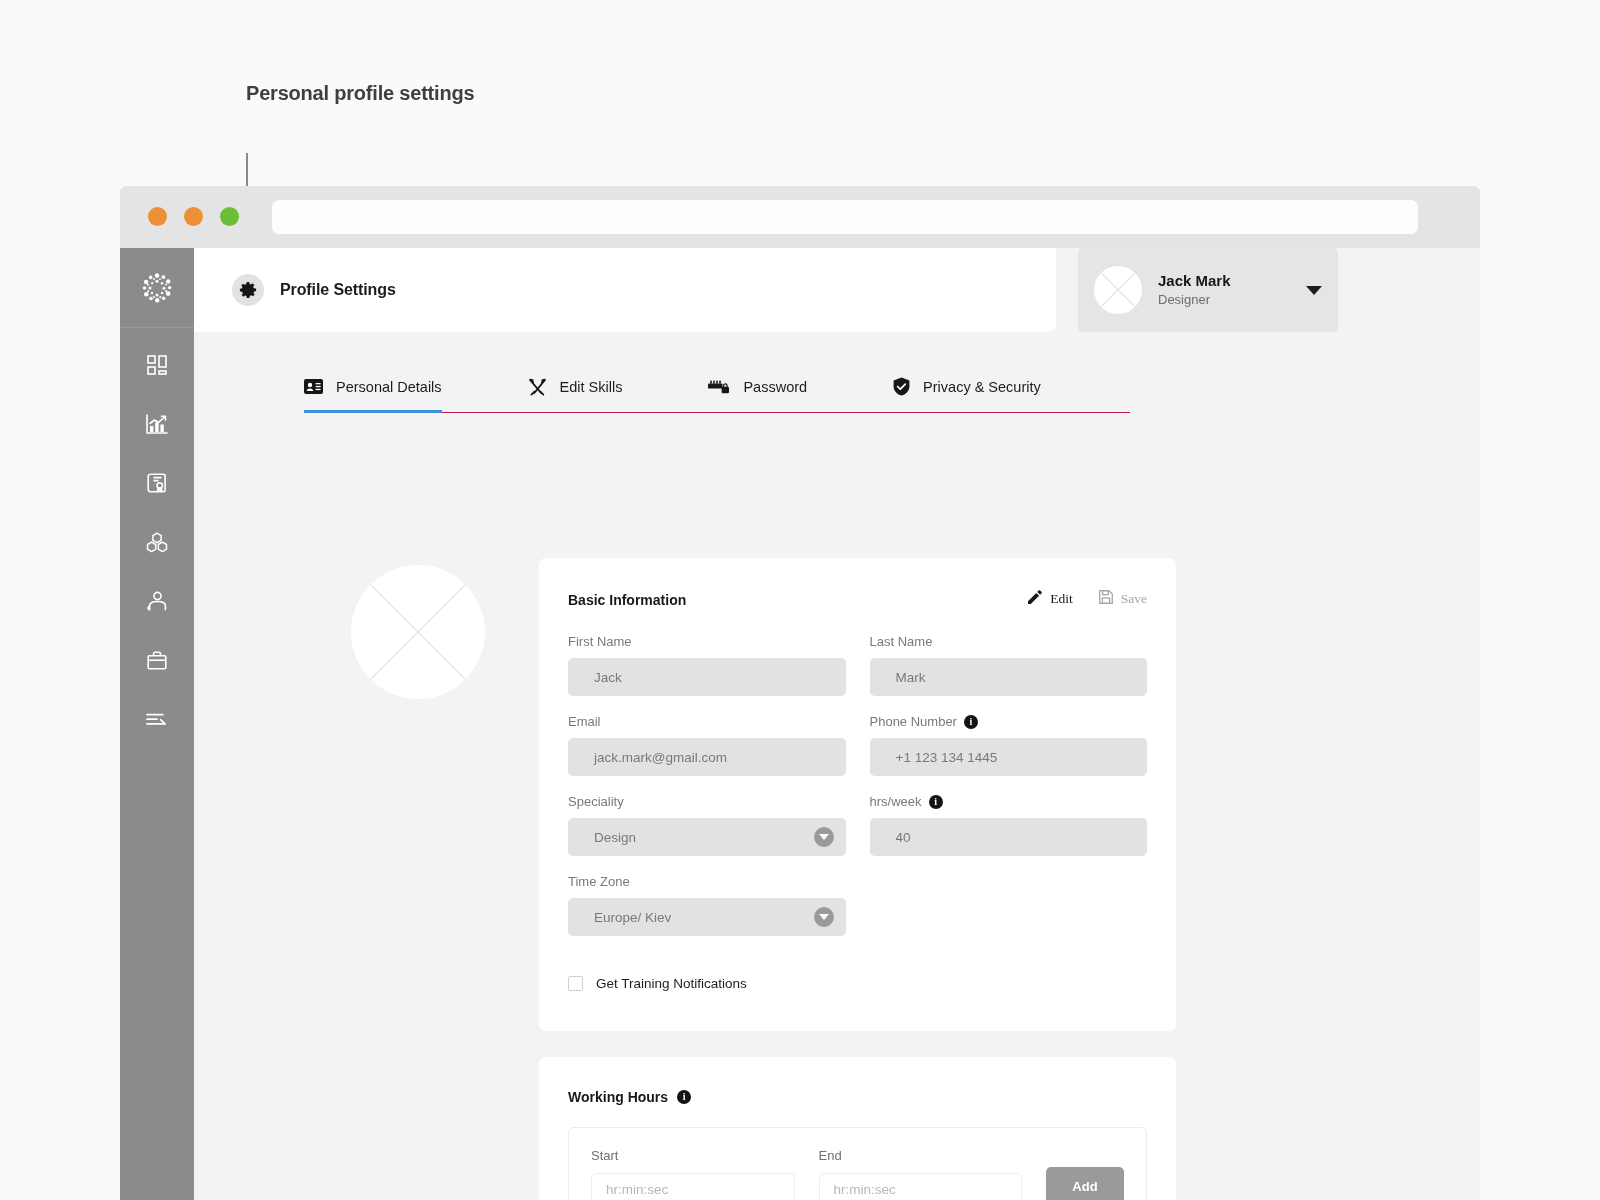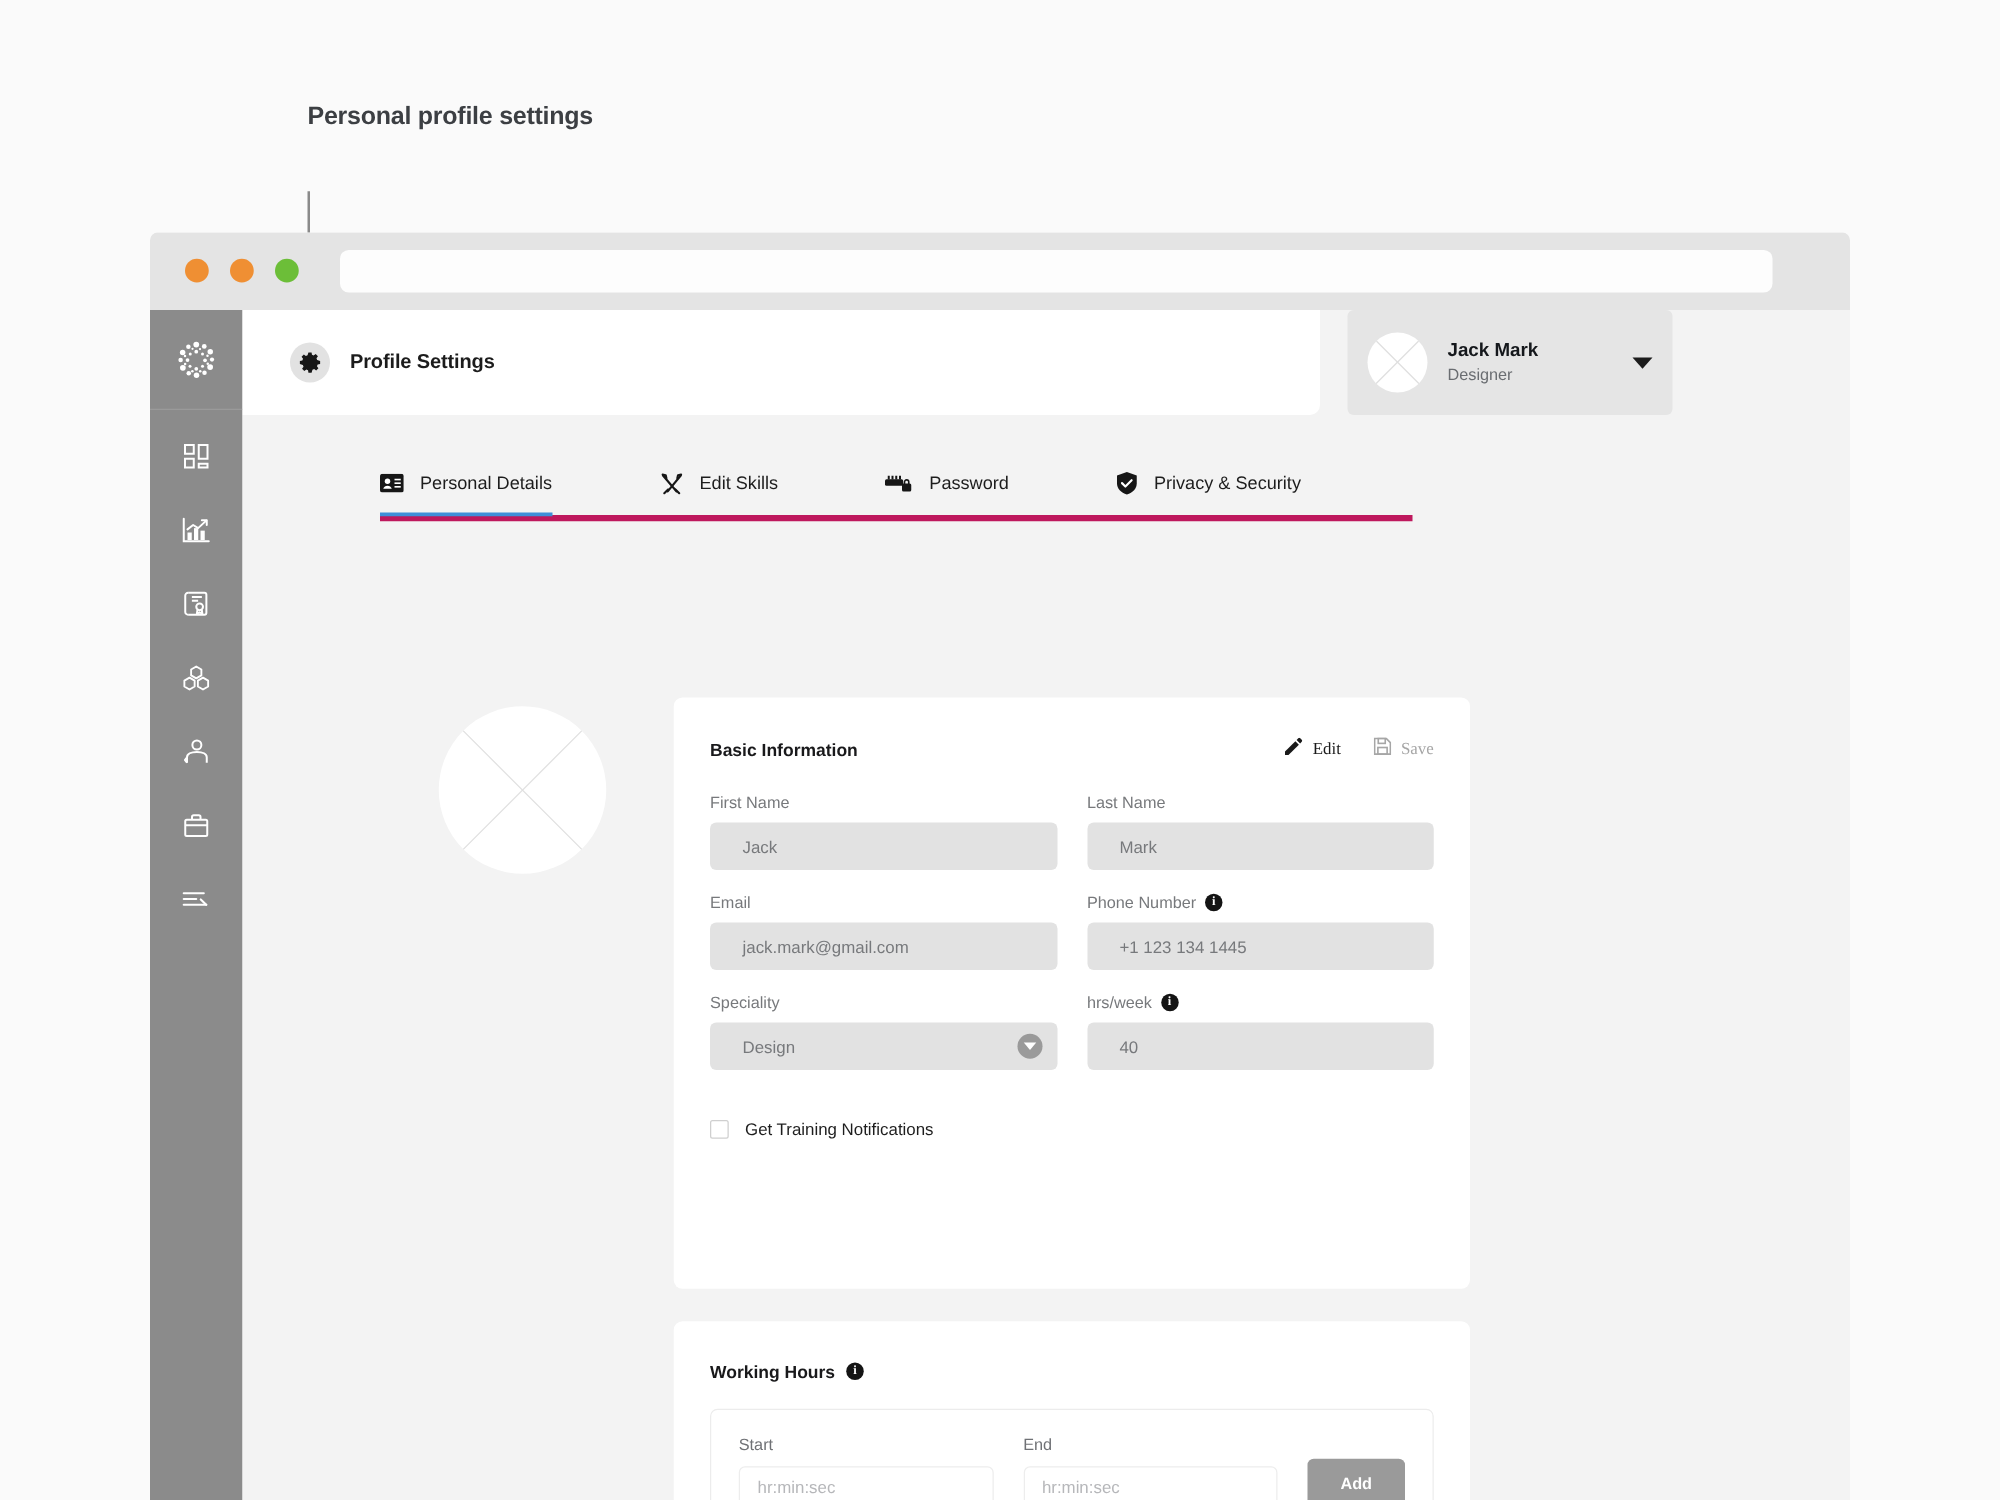--- a/index.html
+++ b/index.html
@@ -216,21 +216,21 @@
     background: #f3f3f3;
   }
 
   
   .tabs {
     position: absolute;
     left: 110px;
     top: 45px;
     width: 826px;
     display: flex;
-    border-bottom: 5px solid #be185d;
+    border-bottom: 1px solid #be185d;
   }
   .tab {
     display: flex;
     align-items: center;
     gap: 13px;
     padding: 0 0 14px 0;
     margin-right: 86px;
     cursor: pointer;
     border-bottom: 3px solid transparent;
     margin-bottom: -1px;
@@ -727,20 +727,31 @@
           <div>
             <div class="field-label">
               <span>hrs/week</span>
               <span class="info-dot">i</span>
             </div>
             <div class="field-input">
               <span>40</span>
             </div>
           </div>
 
+          <div>
+            <div class="field-label">
+              <span>Time Zone</span>
+            </div>
+            <div class="field-input select">
+              <span>Europe/ Kiev</span>
+              <span class="select-caret">
+                  <i></i>
+                </span>
+            </div>
+          </div>
 
         </div>
 
         <div class="check-row">
           <div class="checkbox"></div>
           <div class="check-label">Get Training Notifications</div>
         </div>
       </div>
     </div>
 

